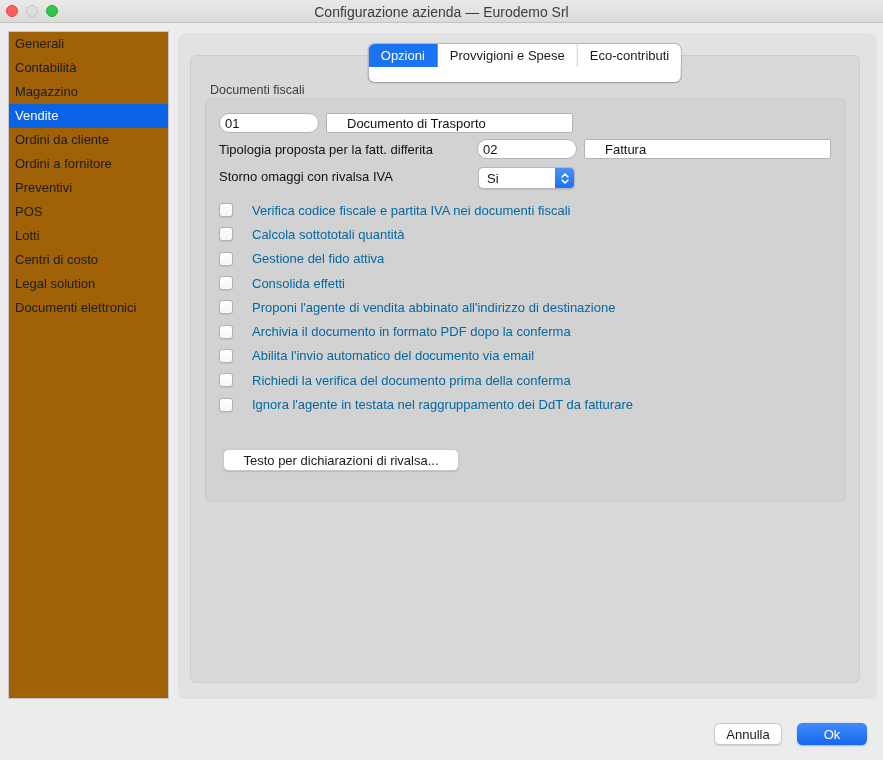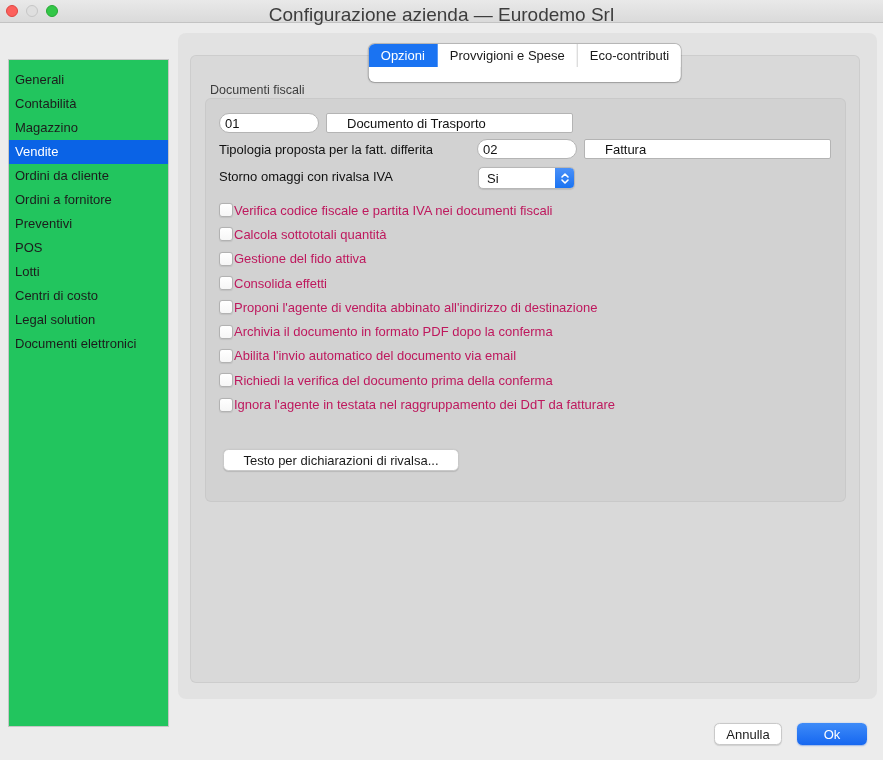--- a/index.html
+++ b/index.html
@@ -5,30 +5,30 @@
   * { margin:0; padding:0; box-sizing:border-box; }
   html,body { background:#ececec; }
   body { font-family:"Liberation Sans","DejaVu Sans",sans-serif; font-size:13px; color:#1a1a1a; }
 
   .window { position:relative; width:883px; height:760px; background:#ececec; overflow:hidden; }
 
   
   .titlebar { position:absolute; left:0; top:0; width:883px; height:23px;
     background:linear-gradient(180deg,#e9e9e9,#dadada); border-bottom:1px solid #c3c3c3; }
   .titlebar .title { position:absolute; left:0; right:0; top:4px; text-align:center;
-    font-size:19px; color:#3d3d3d; }
+    font-size:14px; color:#3d3d3d; }
   .traffic { position:absolute; left:6px; top:5px; display:flex; gap:8px; }
   .tl { width:12px; height:12px; border-radius:50%; display:inline-block; }
   .tl.red   { background:#fc605c; border:1px solid #de4641; }
   .tl.gray  { background:#dfdfdf; border:1px solid #c6c6c6; }
   .tl.green { background:#33c748; border:1px solid #27a835; }
 
   
   .sidebar { position:absolute; left:8px; top:31px; width:161px; height:668px;
-    background:#22c55e; border:1px solid #c6c6c6; padding-top:8px; overflow:hidden;margin-top:28px; }
+    background:#a16207; border:1px solid #c6c6c6; padding-top:0; overflow:hidden; }
   .side-item { height:24px; line-height:24px; padding-left:6px; color:#1c1c1c;
     white-space:nowrap; cursor:default; }
   .side-item.selected { background:var(--selection-blue,#0a63e6); color:#ffffff; }
 
   
   .outer-panel { position:absolute; left:178px; top:33px; width:699px; height:666px;
     background:#e2e2e2; border-radius:8px; }
   .tab-panel { position:absolute; left:190px; top:55px; width:670px; height:628px;
     background:#d9d9d9; border-radius:6px; border:1px solid rgba(0,0,0,0.05); }
 
@@ -63,21 +63,21 @@
   .popup-value { position:absolute; left:8px; top:2px; line-height:18px; color:#111; }
   .popup-cap { position:absolute; top:0; right:0; width:19px; height:20px;
     background:linear-gradient(180deg,#4a90f8,var(--accent-blue,#1a73f2));
     border-radius:0 4px 4px 0; display:flex; align-items:center; justify-content:center; }
 
   
   .check-list { position:absolute; left:219px; top:198px; width:625px; }
   .check-row { height:24.3px; display:flex; align-items:center; }
   .checkbox { width:14px; height:14px; flex:0 0 14px; background:linear-gradient(#ffffff,#f6f6f6);
     border:1px solid #b2b2b2; border-radius:3px; box-shadow:0 0.5px 1px rgba(0,0,0,0.08); }
-  .check-label { margin-left:1px; color:#be185d; white-space:nowrap; }
+  .check-label { margin-left:19px; color:#0369a1; white-space:nowrap; }
 
   
   .btn { display:inline-flex; align-items:center; justify-content:center; height:22px;
     background:#ffffff; border:1px solid #c9c9c9; border-radius:5.5px; font:inherit; color:#1a1a1a;
     box-shadow:0 0.5px 1px rgba(0,0,0,0.12); cursor:default; }
   .intent-btn { position:absolute; left:223px; top:449px; width:236px; }
   .cancel-btn { position:absolute; left:714px; top:723px; width:68px; }
   .ok-btn { position:absolute; left:797px; top:723px; width:70px; border:none; color:#ffffff;
     background:linear-gradient(180deg,#3e8bf8,#1667f0); box-shadow:0 0.5px 1.5px rgba(20,90,220,0.4); }
 </style>

